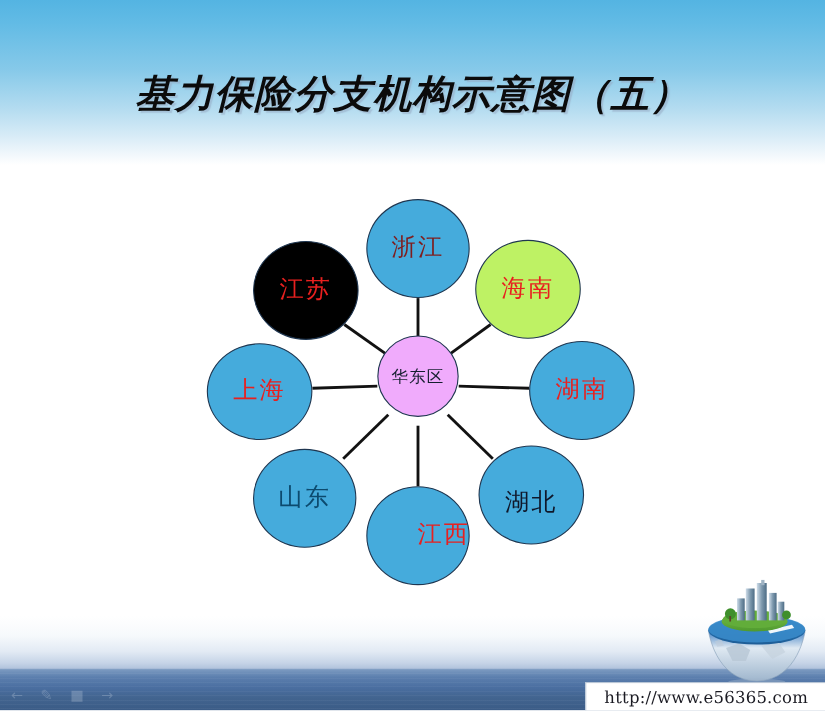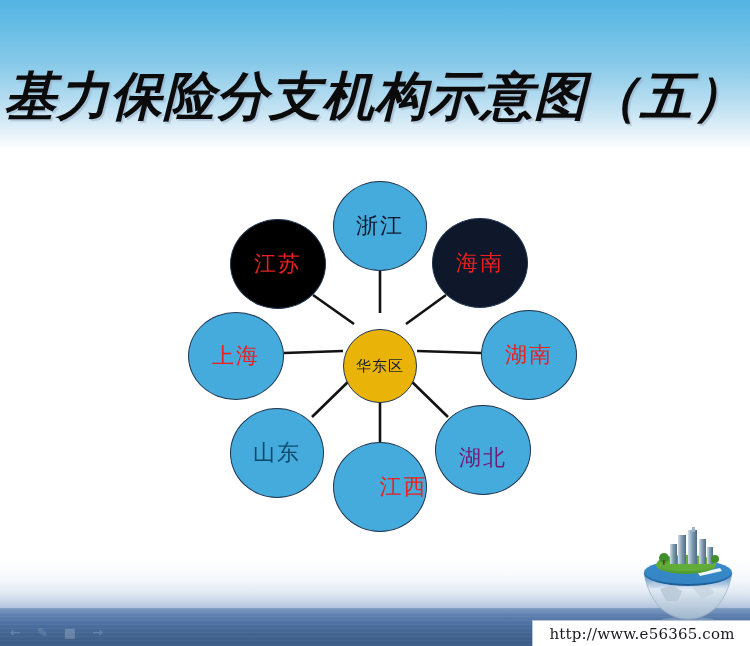--- a/index.html
+++ b/index.html
@@ -102,21 +102,21 @@
   }
 
   
   .title {
     position: absolute;
     left: 0;
     top: 62px;
     width: 750px;
     text-align: center;
     font-family: "DejaVu Serif", "Liberation Serif", serif;
-    font-size: 52px;
+    font-size: 35px;
     font-weight: bold;
     font-style: italic;
     color: #0b0b0b;
     letter-spacing: 1px;
     text-shadow: 2px 2px 1px rgba(150,170,195,0.55);
     white-space: nowrap;
   }
 
   
   .diagram {
@@ -221,44 +221,44 @@
           <line x1="237" y1="186" x2="301" y2="188"></line>
           <line x1="227" y1="212" x2="268" y2="252"></line>
           <line x1="200" y1="222" x2="200" y2="277"></line>
           <line x1="173" y1="212" x2="132" y2="252"></line>
           <line x1="163" y1="186" x2="104" y2="188"></line>
           <line x1="174" y1="159" x2="133" y2="130"></line>
         </g>
     </svg>
     <div id="nodes">
         <div class="node leaf" style="left: 153px; top: 16px; width: 94px; height: 90px; background: rgb(69, 171, 220); border-color: rgb(31, 54, 80);">
-          <span class="node-label" style="color: #0f172a;">浙江</span>
-        </div>
-        <div class="node leaf" style="left: 252px; top: 53px; width: 96px; height: 90px; background: #0f172a; border-color: rgb(31, 54, 80);">
+          <span class="node-label" style="color: #7f1d1d;">浙江</span>
+        </div>
+        <div class="node leaf" style="left: 252px; top: 53px; width: 96px; height: 90px; background: #bef264; border-color: rgb(31, 54, 80);">
           <span class="node-label" style="color: rgb(232, 32, 31);">海南</span>
         </div>
         <div class="node leaf" style="left: 301px; top: 145px; width: 96px; height: 90px; background: rgb(69, 171, 220); border-color: rgb(31, 54, 80);">
           <span class="node-label" style="color: rgb(232, 32, 31);">湖南</span>
         </div>
         <div class="node leaf" style="left: 255px; top: 240px; width: 96px; height: 90px; background: rgb(69, 171, 220); border-color: rgb(31, 54, 80);">
-          <span class="node-label" style="color: #701a75; margin-top: 15px;">湖北</span>
+          <span class="node-label" style="color: #0f172a; margin-top: 15px;">湖北</span>
         </div>
         <div class="node leaf" style="left: 153px; top: 277px; width: 94px; height: 90px; background: rgb(69, 171, 220); border-color: rgb(31, 54, 80);">
           <span class="node-label" style="color: rgb(232, 32, 31); margin-left: 47px;">江西</span>
         </div>
         <div class="node leaf" style="left: 50px; top: 243px; width: 94px; height: 90px; background: rgb(69, 171, 220); border-color: rgb(31, 54, 80);">
           <span class="node-label" style="color: #0c4a6e;">山东</span>
         </div>
         <div class="node leaf" style="left: 8px; top: 147px; width: 96px; height: 88px; background: rgb(69, 171, 220); border-color: rgb(31, 54, 80); align-items: center;">
           <span class="node-label" style="color: rgb(232, 32, 31);">上海</span>
         </div>
         <div class="node leaf" style="left: 50px; top: 54px; width: 96px; height: 90px; background: #000000; border-color: rgb(31, 54, 80);">
           <span class="node-label" style="color: rgb(232, 32, 31);">江苏</span>
         </div>
-        <div class="node center" style="left: 163px; top: 164px; width: 74px; height: 74px; background: #eab308; border-color: rgb(31, 54, 80); text-align: center;">
+        <div class="node center" style="left: 163px; top: 140px; width: 74px; height: 74px; background: #f0abfc; border-color: rgb(31, 54, 80); text-align: center;">
           <span class="node-label" style="color: rgb(20, 30, 46);">华东区</span>
         </div>
       </div>
   </div>
 
   <div class="logo">
     <svg viewBox="0 0 104 96" xmlns="http://www.w3.org/2000/svg">
       <defs>
         <linearGradient id="gBowl" x1="0" y1="0" x2="0" y2="1">
           <stop offset="0%" stop-color="#3f7fc4"></stop>

